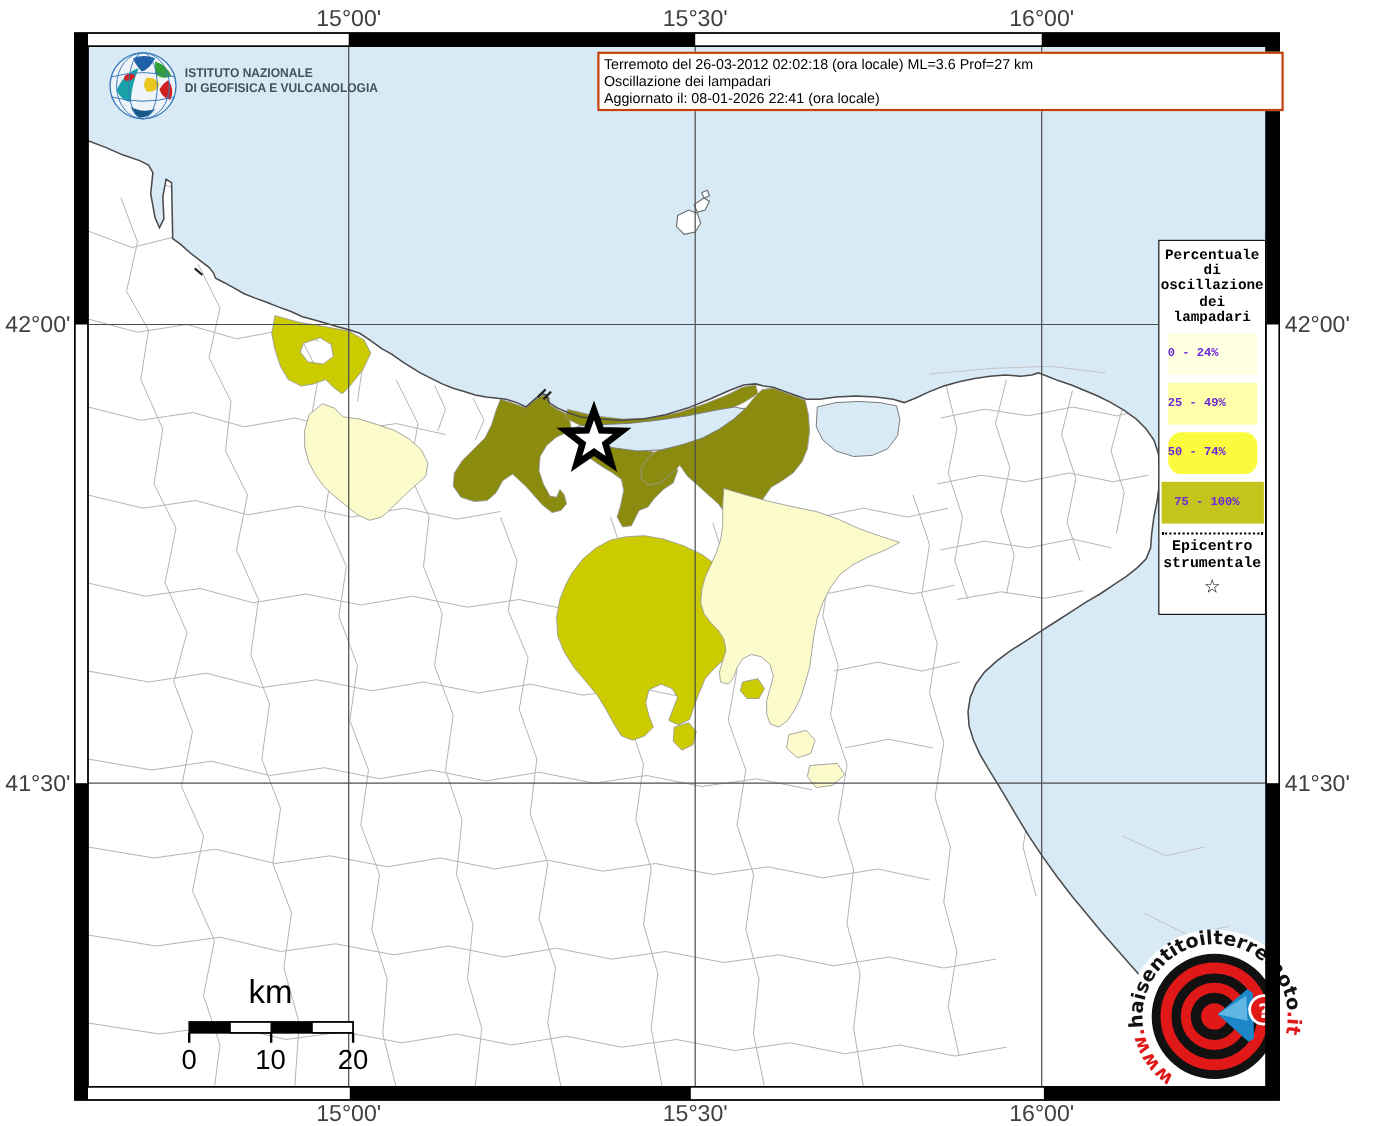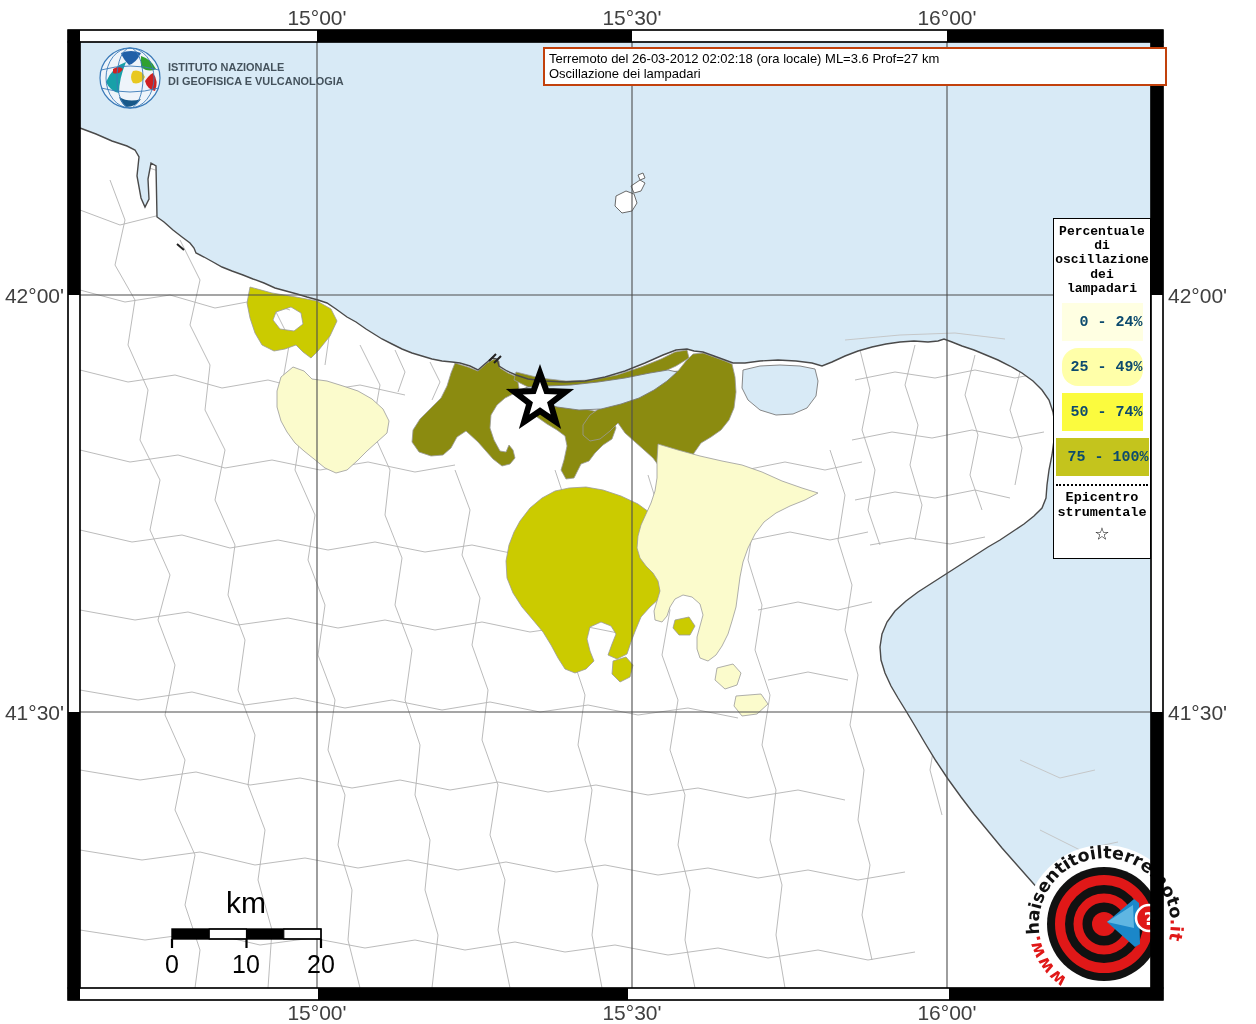--- a/index.html
+++ b/index.html
@@ -21,21 +21,21 @@
   .ingv-text{position:absolute;left:168px;top:61px;font-size:11.5px;font-weight:bold;
              color:#44525c;line-height:13.5px;letter-spacing:0;transform:scaleX(.95);
              transform-origin:left top;}
 
   
   .legend{position:absolute;left:1053px;top:170px;width:98px;height:341px;background:#fff;
           border:1.5px solid #000;box-sizing:border-box;font-family:Liberation Mono, monospace;
           text-align:center;margin-top:48px;}
   .legend-title{font-size:13px;font-weight:bold;line-height:14.2px;margin-top:6px;}
   .swatch{width:81px;height:38px;margin:7px auto 0 auto;display:flex;align-items:center;
-          justify-content:flex-end;font-size:15px;font-weight:bold;color:#0c4a6e;}
+          justify-content:flex-start;font-size:11px;font-weight:bold;color:#6d28d9;}
   .legend-sep{border-top:2px dotted #000;margin:8px 2px 4px 2px;}
   .legend-epi{font-size:13.5px;font-weight:bold;line-height:15px;}
   .legend-star{font-size:24px;line-height:24px;display:block;margin-top:2px;}
 
   
   .km-label{position:absolute;left:196px;top:886px;width:100px;text-align:center;
             font-size:30px;color:#000;}
   .sb-num{position:absolute;top:950px;width:60px;text-align:center;font-size:25px;color:#000;}
 </style>
 </head>
@@ -171,42 +171,43 @@
 <span class="coord ctr" style="left:632px;top:1001px;">15°30'</span>
 <span class="coord ctr" style="left:947px;top:1001px;">16°00'</span>
 <span class="coord right-align" style="left:64px;top:284px;">42°00'</span>
 <span class="coord right-align" style="left:64px;top:701px;">41°30'</span>
 <span class="coord" style="left:1168px;top:284px;">42°00'</span>
 <span class="coord" style="left:1168px;top:701px;">41°30'</span>
 
 <div class="infobox">
   <div>Terremoto del 26-03-2012 02:02:18 (ora locale) ML=3.6 Prof=27 km</div>
   <div>Oscillazione dei lampadari</div>
+  <div>Aggiornato il: 08-01-2026 22:41 (ora locale)</div>
 </div>
 
 <div class="ingv-text">
   <div>ISTITUTO NAZIONALE</div>
   <div>DI GEOFISICA E VULCANOLOGIA</div>
 </div>
 
 <div class="legend">
   <div class="legend-title">
     <div>Percentuale</div>
     <div>di</div>
     <div>oscillazione</div>
     <div>dei</div>
     <div>lampadari</div>
   </div>
   <div class="swatch" style="background: rgb(255, 255, 226);">
         <span>0 - 24%</span>
       </div>
-  <div class="swatch" style="background: rgb(255, 255, 169); border-radius: 16px;">
+  <div class="swatch" style="background: rgb(255, 255, 169);">
         <span>25 - 49%</span>
       </div>
-  <div class="swatch" style="background: rgb(251, 251, 62);">
+  <div class="swatch" style="background: rgb(251, 251, 62); border-radius: 12px;">
         <span>50 - 74%</span>
       </div>
   <div class="swatch" style="background: rgb(196, 196, 29); padding-left: 12px;">
         <span>75 - 100%</span>
       </div>
   <div class="legend-sep"></div>
   <div class="legend-epi">
     <div>Epicentro</div>
     <div>strumentale</div>
   </div>

